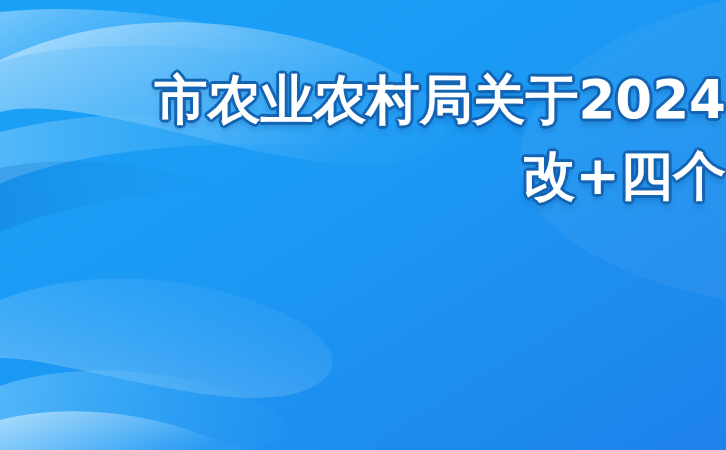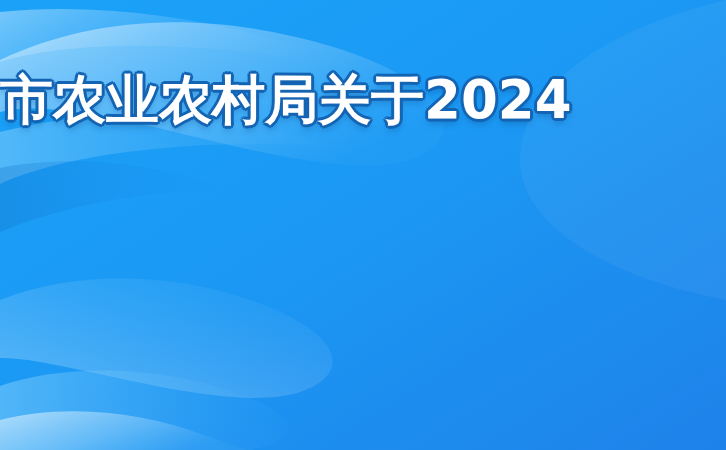--- a/index.html
+++ b/index.html
@@ -27,21 +27,21 @@
     display: block;
   }
   .title-wrap {
     position: absolute;
     left: 0;
     right: 0;
     top: 0;
     bottom: 0;
     display: flex;
     flex-direction: column;
-    align-items: flex-start;
+    align-items: flex-end;
     justify-content: flex-start;
     padding-top: 62px;
     box-sizing: border-box;
   }
   .title-line {
     color: #ffffff;
     font-family: "DejaVu Sans", "Liberation Sans", sans-serif;
     font-weight: bold;
     font-size: 53px;
     line-height: 76px;
@@ -106,15 +106,16 @@
 
     <path d="M0,300 C80,268 190,272 276,310 C340,338 352,374 300,392 C238,412 120,376 40,362 C24,359 10,358 0,358 Z" fill="url(#waveGrad4)"></path>
     <path d="M0,386 C70,362 170,366 250,398 C300,418 302,440 250,450 L0,450 Z" fill="url(#waveGrad3)"></path>
     <path d="M0,420 C60,404 140,410 206,436 C226,443 238,447 246,450 L0,450 Z" fill="url(#waveGrad1)"></path>
 
     <path d="M726,0 C600,30 520,90 520,160 C520,230 620,280 726,300 Z" fill="#ffffff" opacity="0.05"></path>
   </svg>
 
   <div class="title-wrap">
     <div class="title-line">市农业农村局关于2024</div>
+    <div class="title-line">改+四个</div>
   </div>
 
 </div>
 
 </body></html>

